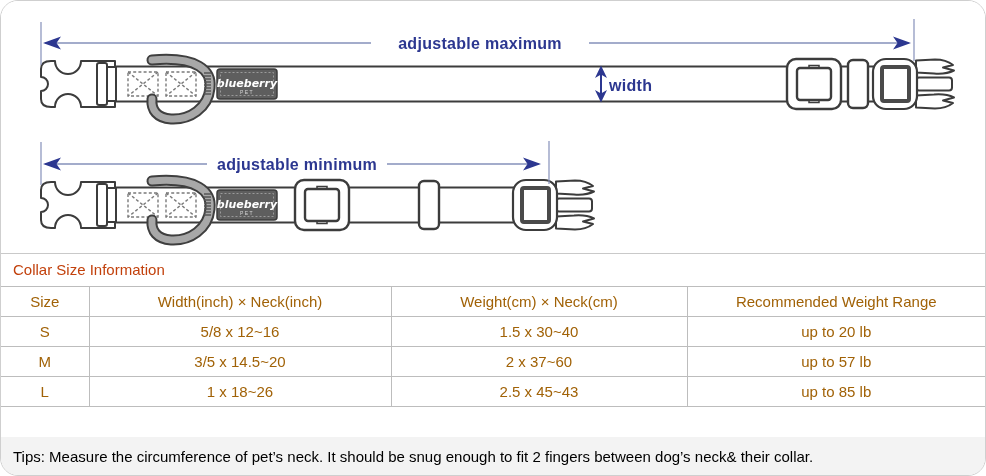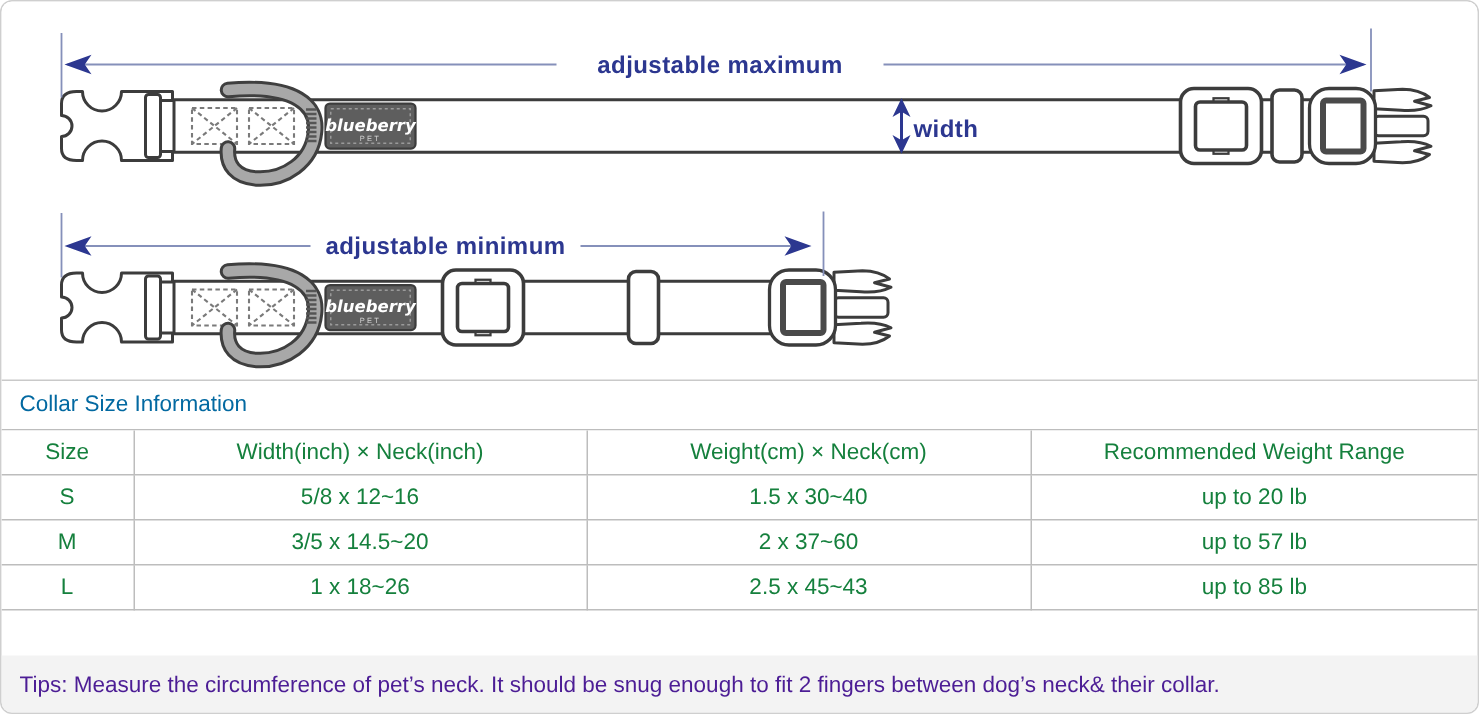--- a/index.html
+++ b/index.html
@@ -1,57 +1,57 @@
 <!DOCTYPE html>
 <html><head>
 <meta charset="utf-8">
 <style>
   html,body{margin:0;padding:0;background:#fff;}
   .card{
     position:relative;
     width:986px;height:476px;
     box-sizing:border-box;
     border:1px solid #cfcfcf;
-    border-radius:8px;
+    border-radius:18px;
     background:#fff;
     font-family:"Liberation Sans", sans-serif;
     color:#3d3d3d;
     overflow:hidden;
   }
   .diagram-area{position:absolute;left:0;top:0;width:984px;height:252px;background:#fff;}
   .diagram-area svg{display:block;}
 
   .section-title-bar{
     position:absolute;left:0;top:252px;width:984px;height:34px;
     border-top:1px solid #c9c9c9;border-bottom:1px solid #bdbdbd;
     box-sizing:border-box;
     line-height:32px;
     padding-left:12px;
-    font-size:15px;color:#0369a1;
+    font-size:15px;color:#c2410c;
     background:#fff;
   }
   table.size-table{
     position:absolute;left:0;top:286px;width:984px;
     border-collapse:collapse;table-layout:fixed;
-    font-size:15px;color:#15803d;background:#fff;
+    font-size:15px;color:#a16207;background:#fff;
   }
   table.size-table td{
     height:29px;text-align:center;vertical-align:middle;
     border-bottom:1px solid #bdbdbd;
     padding:0;
     overflow:hidden;white-space:nowrap;
   }
   table.size-table td.v{border-right:1px solid #bdbdbd;}
   .tips-bar{
     position:absolute;left:0;top:436px;width:984px;height:38px;
     background:#f3f3f3;
     box-sizing:border-box;
     display:flex;align-items:center;
     padding-left:12px;
-    font-size:15px;color:#4c1d95;
+    font-size:15px;color:#000000;
   }
   .dimtext{font-family:"Liberation Sans",sans-serif;font-weight:bold;font-size:16px;fill:#2c3790;letter-spacing:.3px;}
   .brandname{font-family:"DejaVu Sans",sans-serif;font-style:italic;font-weight:bold;font-size:11px;fill:#ffffff;}
   .brandsub{font-family:"Liberation Sans",sans-serif;font-size:5px;fill:#d5d5d5;letter-spacing:1.5px;}
 </style>
 </head>
 <body>
 
 <div class="card">
 

